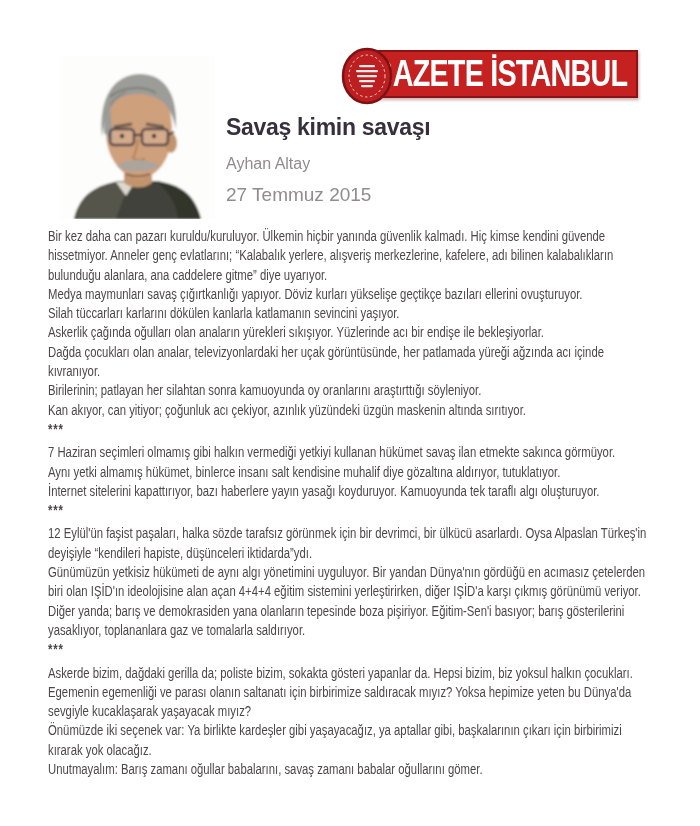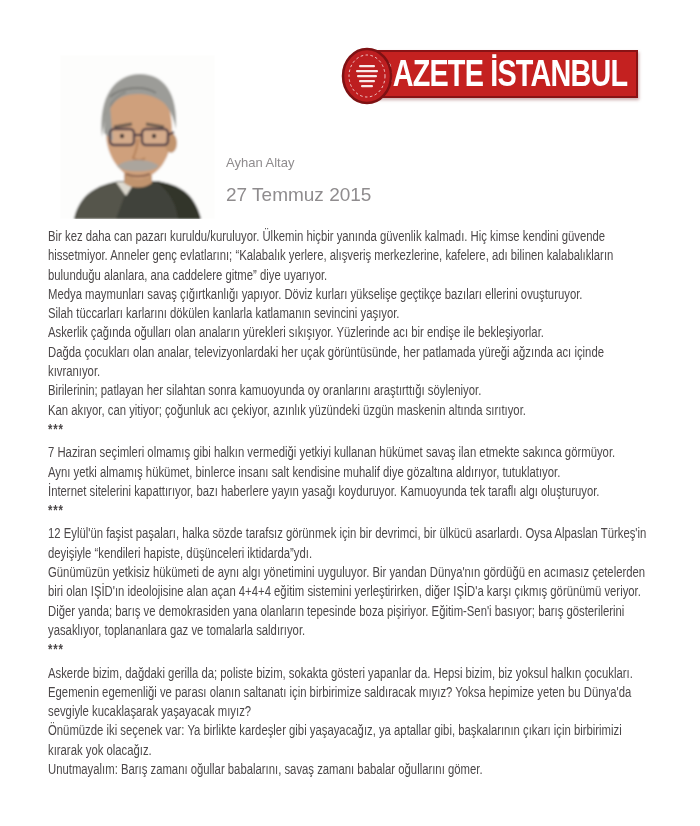--- a/index.html
+++ b/index.html
@@ -25,21 +25,21 @@
     white-space:nowrap; letter-spacing:-1px;
     transform:scaleX(0.8); transform-origin:50% 50%;
   }
   .seal { position:absolute; left:0; top:0; width:52px; height:60px; }
 
   
   .title {
     position:absolute; left:226px; top:114px; margin:0;
     font-size:23px; font-weight:700; color:#36303e; letter-spacing:-0.3px;
   }
-  .author { position:absolute; left:226px; top:155px; font-size:13px; color:#8f8c8e; }
+  .author { position:absolute; left:226px; top:155px; font-size:16px; color:#8f8c8e; }
   .date   { position:absolute; left:226px; top:184px; font-size:19px; color:#8f8c8e; }
 
   
   .body {
     position:absolute; left:48px; top:227px; width:744px;
     transform:scaleX(0.82); transform-origin:0 0;
     font-size:13.8px; line-height:19.3px; color:#4c4849; letter-spacing:0;
   }
   .body-p { margin:0; }
   .separator { font-weight:700; letter-spacing:1px; margin:0 0 4px 0; color:#4c4849; }
@@ -104,20 +104,21 @@
       <ellipse cx="26" cy="30" rx="24" ry="27" fill="#bd1e20" stroke="#7e1113" stroke-width="2.5"></ellipse>
       <ellipse cx="26" cy="30" rx="18" ry="21" fill="none" stroke="#ffffff" stroke-width="1" stroke-dasharray="2.5 2.5" opacity="0.75"></ellipse>
       <rect x="18" y="19" width="16" height="2.2" rx="1" fill="#ffffff" opacity="0.9"></rect>
       <rect x="15" y="24" width="22" height="2.2" rx="1" fill="#ffffff" opacity="0.9"></rect>
       <rect x="16" y="29" width="20" height="2.2" rx="1" fill="#ffffff" opacity="0.9"></rect>
       <rect x="18" y="34" width="16" height="2.2" rx="1" fill="#ffffff" opacity="0.9"></rect>
       <rect x="20" y="39" width="12" height="2.2" rx="1" fill="#ffffff" opacity="0.9"></rect>
     </svg>
   </a>
 
+  <h1 class="title">Savaş kimin savaşı</h1>
   <div class="author">Ayhan Altay</div>
   <div class="date">27 Temmuz 2015</div>
 
   <div class="body" id="article-body">
       <p class="body-p">Bir kez daha can pazarı kuruldu/kuruluyor. Ülkemin hiçbir yanında güvenlik kalmadı. Hiç kimse kendini güvende hissetmiyor. Anneler genç evlatlarını; “Kalabalık yerlere, alışveriş merkezlerine, kafelere, adı bilinen kalabalıkların bulunduğu alanlara, ana caddelere gitme” diye uyarıyor.</p>
       <p class="body-p">Medya maymunları savaş çığırtkanlığı yapıyor. Döviz kurları yükselişe geçtikçe bazıları ellerini ovuşturuyor.</p>
       <p class="body-p">Silah tüccarları karlarını dökülen kanlarla katlamanın sevincini yaşıyor.</p>
       <p class="body-p">Askerlik çağında oğulları olan anaların yürekleri sıkışıyor. Yüzlerinde acı bir endişe ile bekleşiyorlar.</p>
       <p class="body-p">Dağda çocukları olan analar, televizyonlardaki her uçak görüntüsünde, her patlamada yüreği ağzında acı içinde kıvranıyor.</p>
       <p class="body-p">Birilerinin; patlayan her silahtan sonra kamuoyunda oy oranlarını araştırttığı söyleniyor.</p>

